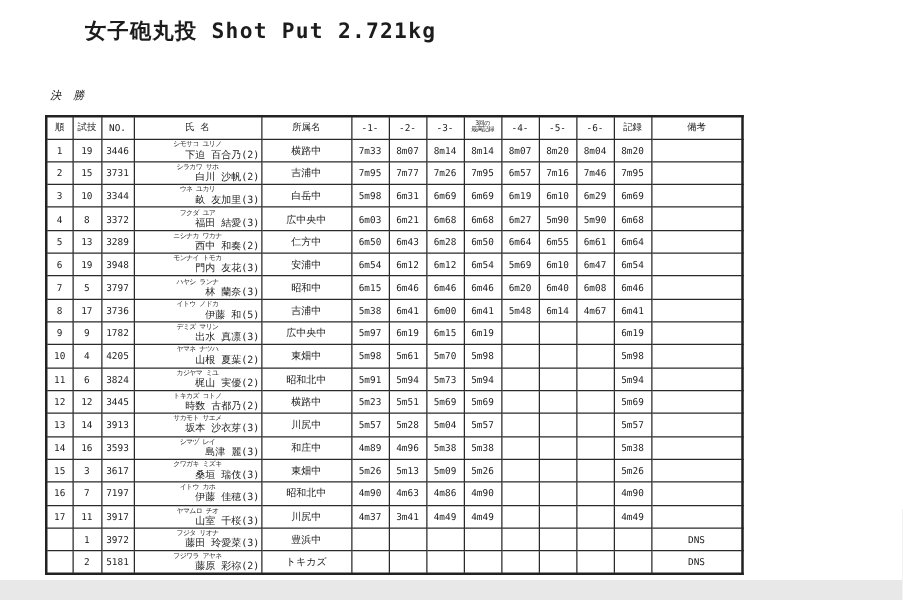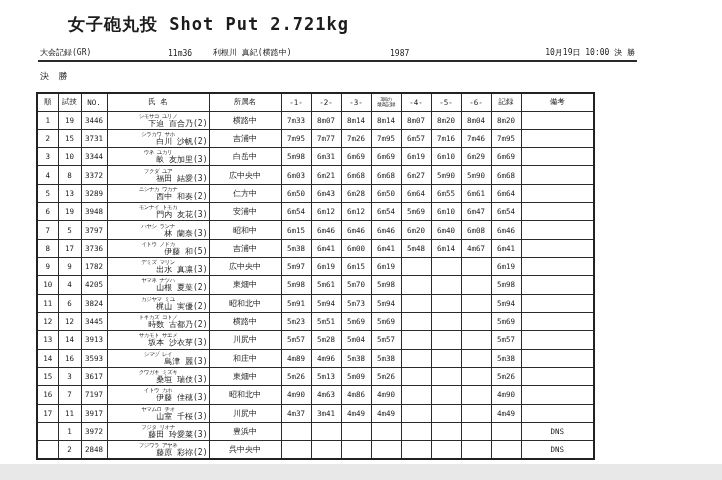--- a/index.html
+++ b/index.html
@@ -23,21 +23,21 @@
     font-size: 8px; white-space: nowrap;
   }
   .record-line span { position: absolute; bottom: 2px; }
   .rec-label  { left: 2px; }
   .rec-mark   { left: 130px; }
   .rec-holder { left: 175px; }
   .rec-year   { left: 352px; }
   .rec-dt     { right: 2px; }
   .round-label {
     position: absolute; left: 40px; top: 70px;
-    font-size: 9px; letter-spacing: 2px; white-space: nowrap;
+    font-size: 9px; letter-spacing: 2px; white-space: nowrap; font-style: italic;
   }
   table.results {
     position: absolute; left: 36px; top: 92px;
     border-collapse: collapse; table-layout: fixed;
     border: 2px solid #222;
     font-size: 7.5px;
   }
   table.results td, table.results th {
     border: 1px solid #2a2a2a;
     padding: 0 1px;
@@ -56,27 +56,20 @@
   .c-team { font-size: 8px; }
   th.h-best small { display: block; font-size: 5px; line-height: 5px; letter-spacing: -0.5px; }
 </style>
 </head>
 <body>
 
 <div class="sheet">
 
   <div class="page-title">女子砲丸投 Shot Put 2.721kg</div>
 
-  <div class="record-line">
-    <span class="rec-label">大会記録(GR)</span>
-    <span class="rec-mark">11m36</span>
-    <span class="rec-holder">利根川 真紀(横路中)</span>
-    <span class="rec-year">1987</span>
-    <span class="rec-dt">10月19日 10:00 決 勝</span>
-  </div>
 
   <div class="round-label">決 勝</div>
 
   <table class="results">
     <colgroup>
       <col style="width:21px">
         <col style="width:23px">
         <col style="width:26px">
       <col style="width:102px">
         <col style="width:72px">
@@ -450,26 +443,26 @@
           <td></td>
           <td></td>
           <td></td>
           <td></td>
           <td></td>
           <td>DNS</td>
         </tr>
         <tr>
           <td></td>
           <td>2</td>
-          <td>2848</td>
+          <td>5181</td>
           <td class="c-name">
             <div class="kana">フジワラ アヤネ</div>
             <div class="pname">藤原 彩祢(2)</div>
           </td>
-          <td class="c-team">呉中央中</td>
+          <td class="c-team">トキカズ</td>
           <td></td>
           <td></td>
           <td></td>
           <td></td>
           <td></td>
           <td></td>
           <td></td>
           <td></td>
           <td>DNS</td>
         </tr>

